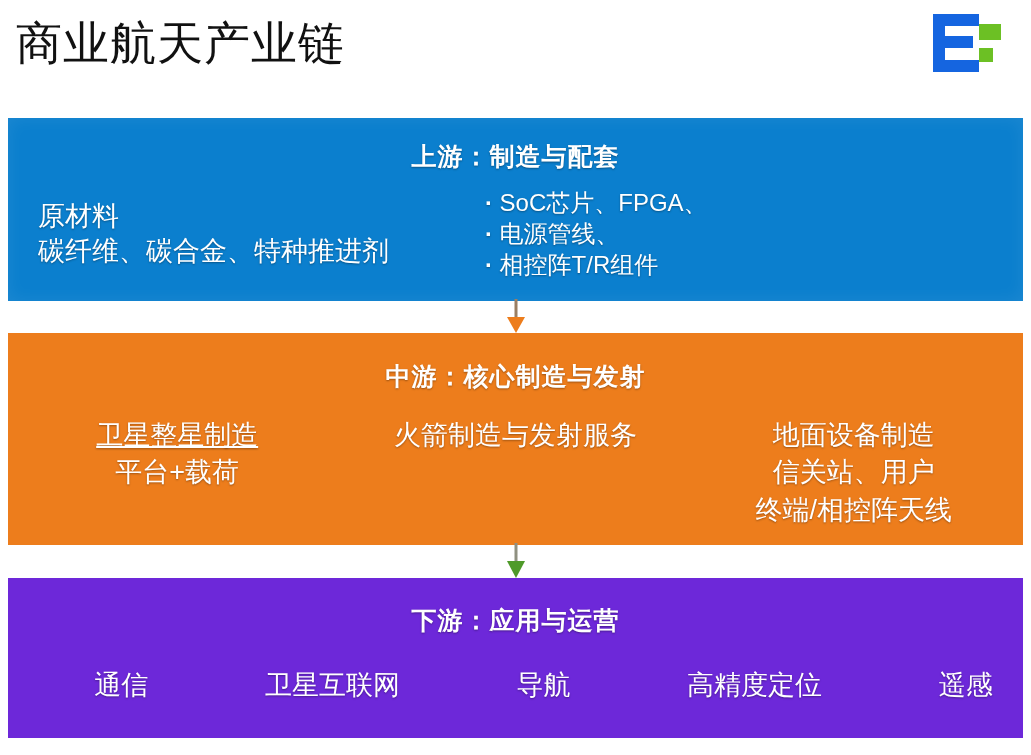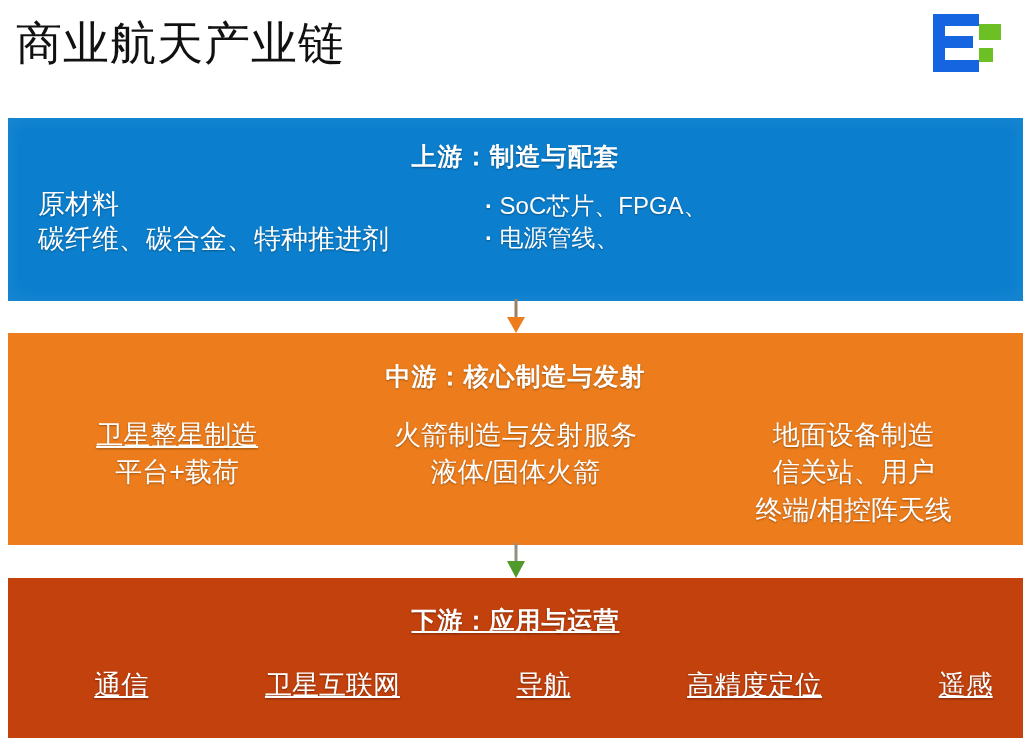--- a/index.html
+++ b/index.html
@@ -133,22 +133,21 @@
     font-size: 27px;
     line-height: 1.38;
     padding: 0 6px;
   }
   .underlined { text-decoration: underline; }
 
   
   #band-downstream {
     top: 578px;
     height: 160px;
-    background: #c2410c;
-    text-decoration: underline;
+    background: #6d28d9;
   }
   #band-downstream .band-title { margin-top: 26px; }
   #band-downstream .band-cols {
     margin-top: 30px;
     justify-content: space-around;
     padding: 0 28px;
   }
   #band-downstream .col {
     flex: 0 0 auto;
     font-size: 27px;
@@ -192,20 +191,21 @@
 
     <div class="col col-materials">
       <div class="col-line">原材料</div>
       <div class="col-line">碳纤维、碳合金、特种推进剂</div>
     </div>
 
 
     <div class="col col-chips">
       <div class="col-line bullet-line">SoC芯片、FPGA、</div>
       <div class="col-line bullet-line">电源管线、</div>
+      <div class="col-line bullet-line">相控阵T/R组件</div>
     </div>
 
   </div>
 </div>
 
 <div class="connector" id="connector-up-mid">
   <svg width="30" height="36" viewBox="0 0 30 36" xmlns="http://www.w3.org/2000/svg">
     <rect x="13.5" y="0" width="3" height="20" fill="#9a7f63"></rect>
     <polygon points="6,18 24,18 15,34" fill="#ed7d1c"></polygon>
   </svg>
@@ -215,21 +215,20 @@
   <div class="band-title">中游：核心制造与发射</div>
   <div class="band-cols">
 
     <div class="col">
       <div class="col-line underlined">卫星整星制造</div>
       <div class="col-line">平台+载荷</div>
     </div>
 
     <div class="col">
       <div class="col-line">火箭制造与发射服务</div>
-      <div class="col-line">液体/固体火箭</div>
     </div>
 
     <div class="col">
       <div class="col-line">地面设备制造</div>
       <div class="col-line">信关站、用户</div>
       <div class="col-line">终端/相控阵天线</div>
     </div>
 
   </div>
 </div>

